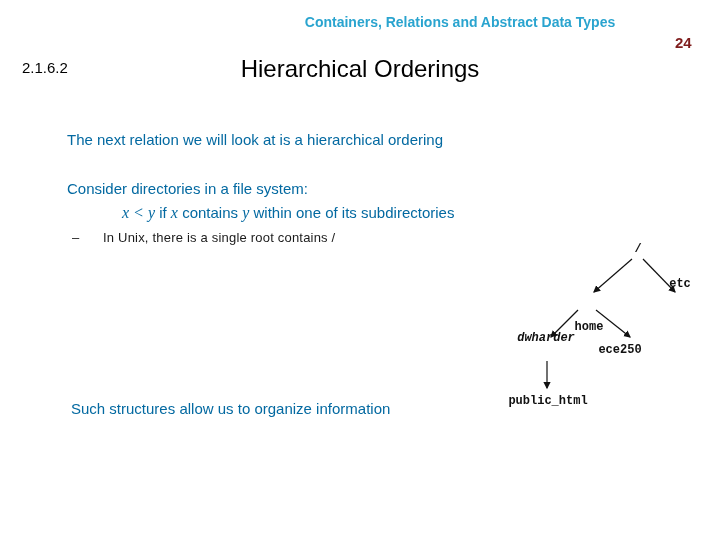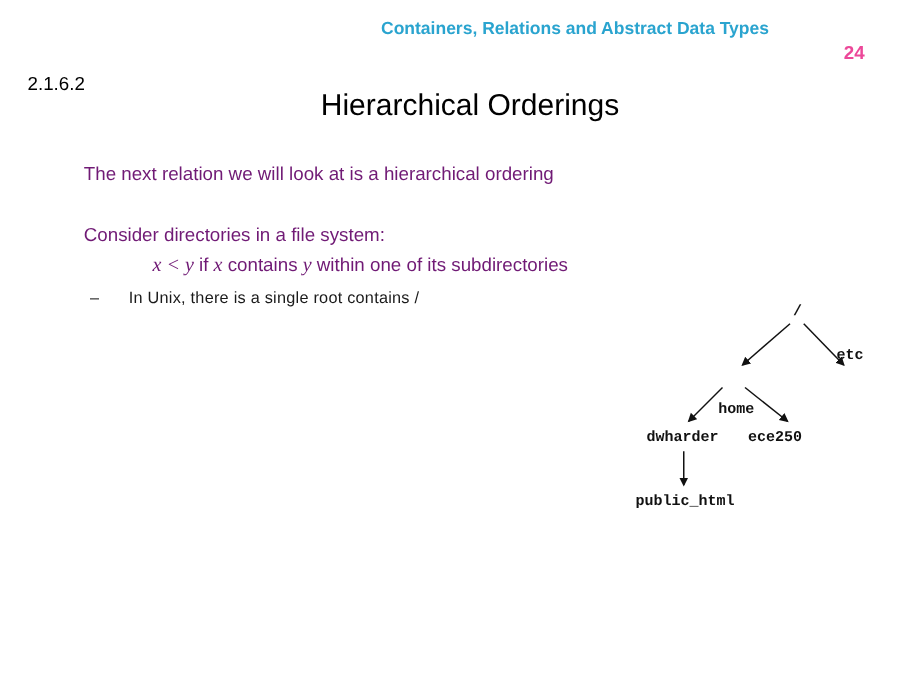--- a/index.html
+++ b/index.html
@@ -25,47 +25,47 @@
     font-size: 14px;
     font-weight: bold;
     color: #2aa4cf;
   }
   .page-number {
     position: absolute;
     top: 34px;
     left: 675px;
     font-size: 15px;
     font-weight: bold;
-    color: #ec4899;
+    color: #7f1d1d;
   }
   .section-number {
     position: absolute;
     top: 59px;
     left: 22px;
     font-size: 15px;
     font-weight: normal;
     color: #000000;
   }
   .slide-title {
     position: absolute;
     top: 55px;
     left: 360px;
     transform: translateX(-50%);
-    margin: 16px;
+    margin: 0;
     white-space: nowrap;
     font-size: 24px;
     font-weight: normal;
     color: #000000;
   }
   .para {
     position: absolute;
     margin: 0;
     font-size: 15px;
     white-space: nowrap;
-    color: #701a75;
+    color: #0369a1;
   }
   .para-intro   { top: 131px; left: 67px; }
   .para-consider{ top: 180px; left: 67px; }
   .math-line    { top: 204px; left: 122px; }
   .para-closing { top: 400px; left: 71px; }
   .var {
     font-family: "Liberation Serif", serif;
     font-style: italic;
     font-size: 16px;
   }
@@ -101,21 +101,21 @@
     transform: translate(-50%, -50%);
     font-family: "Liberation Mono", "DejaVu Sans Mono", monospace;
     font-size: 12px;
     font-weight: bold;
     white-space: nowrap;
     color: #111111;
   }
   .node-root        { left: 138px; top: 13px; }
   .node-home        { left: 89px;  top: 66px; margin-top: 25px; }
   .node-etc         { left: 180px; top: 48px; }
-  .node-dwharder    { left: 46px;  top: 114px; }
+  .node-dwharder    { left: 46px;  top: 102px; font-style: italic; }
   .node-ece250      { left: 120px; top: 114px; }
   .node-public-html { left: 48px;  top: 165px; }
 </style>
 </head>
 <body>
 
 <div class="slide">
 
   <div class="header-title">Containers, Relations and Abstract Data Types</div>
 
@@ -149,14 +149,15 @@
       <line x1="47" y1="125" x2="47" y2="152" stroke="#111111" stroke-width="1.2" marker-end="url(#arrowhead)"></line>
     </svg>
     <div class="tree-node node-root">/</div>
     <div class="tree-node node-home">home</div>
     <div class="tree-node node-etc">etc</div>
     <div class="tree-node node-dwharder">dwharder</div>
     <div class="tree-node node-ece250">ece250</div>
     <div class="tree-node node-public-html">public_html</div>
   </div>
 
+  <p class="para para-closing">Such structures allow us to organize information</p>
 
 </div>
 
 </body></html>

